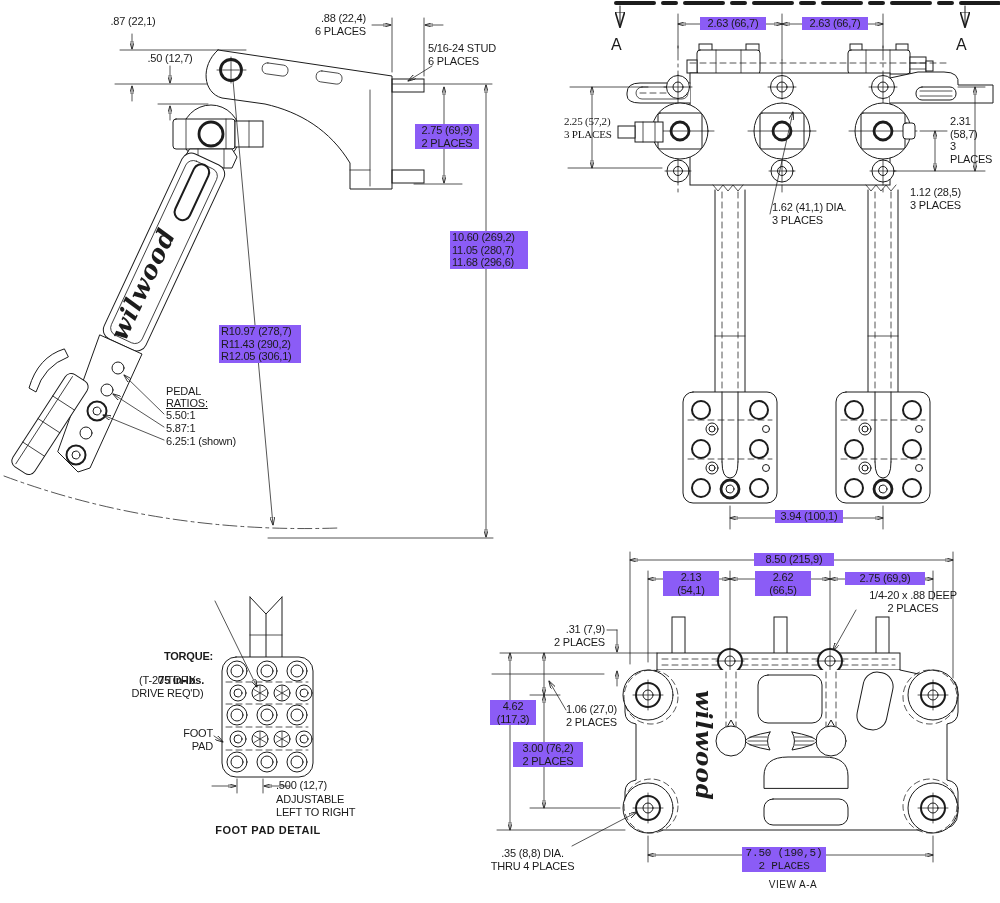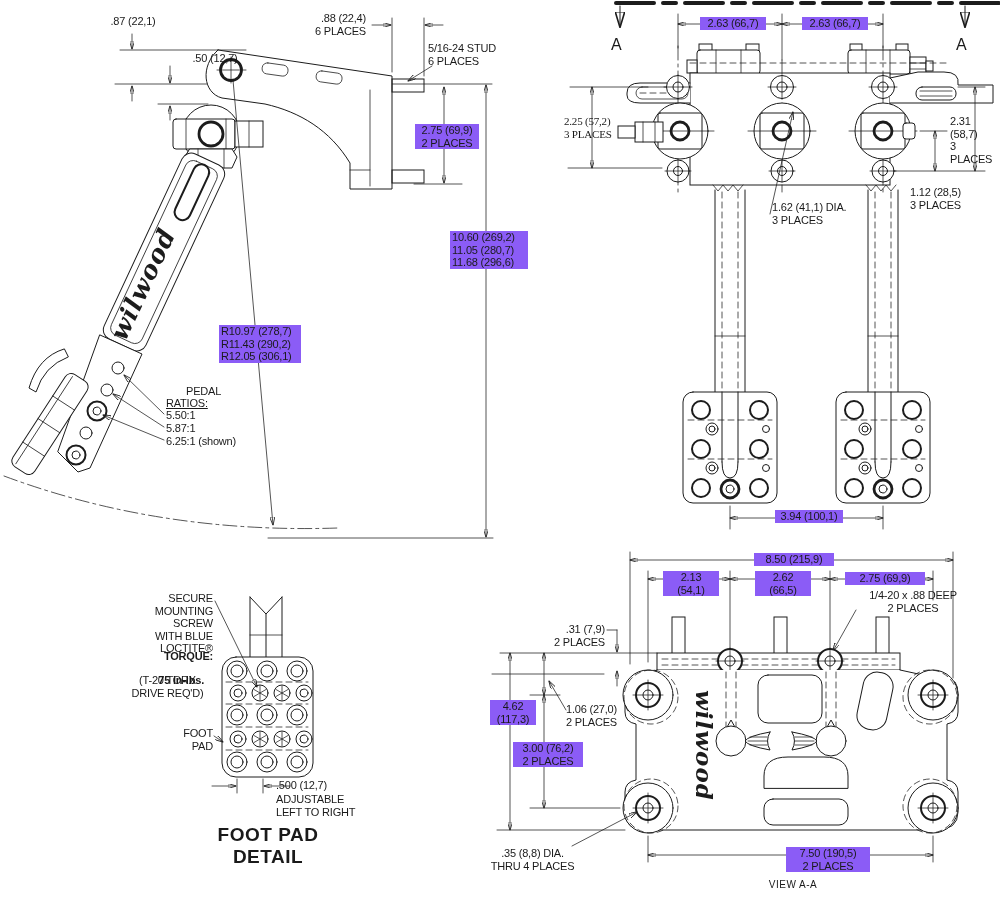--- a/index.html
+++ b/index.html
@@ -16,21 +16,21 @@
   .cl{stroke-dasharray:14 4 3 4;stroke-width:0.75;}
   .cut{stroke-width:4;stroke-dasharray:38 9 13 9;}
   .lbl{position:absolute;font-size:11px;line-height:1.14;white-space:pre-line;
        letter-spacing:-0.2px;}
   .onl{background:#8b5cf6;padding:0 2px;}
   .ctr{text-align:center;}
   .rt{text-align:right;}
   .bold{font-weight:bold;}
   .und{text-decoration:underline;}
   .big{font-size:16px;}
-  .cap{font-size:19px;font-weight:bold;letter-spacing:0.5px;}
+  .cap{font-size:11px;font-weight:bold;letter-spacing:0.5px;}
   .cap2{font-size:10px;letter-spacing:0.5px;}
   .logo{font-family:"DejaVu Serif",serif;font-style:italic;font-weight:bold;}
 </style>
 </head>
 <body>
 
 <div id="canvas">
 
 <svg width="1000" height="903" viewBox="0 0 1000 903">
   <defs>
@@ -464,58 +464,53 @@
 
     <line class="thin" x1="572" y1="846" x2="637" y2="812" marker-end="url(#ae)"></line>
 
     <line class="thin" x1="648" y1="836" x2="648" y2="862"></line>
     <line class="thin" x1="933" y1="836" x2="933" y2="862"></line>
     <line class="thin" x1="648" y1="855" x2="933" y2="855" marker-start="url(#as)" marker-end="url(#ae)"></line>
   </g>
 </svg>
 
 <div class="lbl ctr" style="left:106px;top:15px;width:54px;">.87 (22,1)</div>
-<div class="lbl ctr" style="left:144px;top:52px;width:52px;margin-left:45px;">.50 (12,7)</div>
+<div class="lbl ctr" style="left:144px;top:52px;width:52px;">.50 (12,7)</div>
 <div class="lbl rt" style="left:300px;top:12px;width:66px;">.88 (22,4)
 6 PLACES</div>
 <div class="lbl" style="left:428px;top:42px;width:82px;">5/16-24 STUD
 6 PLACES</div>
 <div class="lbl ctr onl" style="left:415px;top:124px;width:60px;">2.75 (69,9)
 2 PLACES</div>
 <div class="lbl onl" style="left:450px;top:231px;width:74px;">10.60 (269,2)
 11.05 (280,7)
 11.68 (296,6)</div>
 <div class="lbl onl" style="left:219px;top:325px;width:78px;">R10.97 (278,7)
 R11.43 (290,2)
 R12.05 (306,1)</div>
-<div class="lbl" style="left:166px;top:385px;width:60px;margin-left:20px;">PEDAL</div>
+<div class="lbl" style="left:166px;top:385px;width:60px;">PEDAL</div>
 <div class="lbl und" style="left:166px;top:397px;width:60px;">RATIOS:</div>
 <div class="lbl" style="left:166px;top:409px;width:90px;">5.50:1</div>
 <div class="lbl" style="left:166px;top:422px;width:90px;">5.87:1</div>
 <div class="lbl" style="left:166px;top:435px;width:100px;">6.25:1 (shown)</div>
 
 <div class="lbl big" style="left:611px;top:36px;">A</div>
 <div class="lbl big" style="left:956px;top:36px;">A</div>
 <div class="lbl ctr onl" style="left:700px;top:17px;width:62px;">2.63 (66,7)</div>
 <div class="lbl ctr onl" style="left:802px;top:17px;width:62px;">2.63 (66,7)</div>
 <div class="lbl" style="left:564px;top:115px;width:60px;font-family:Liberation Serif, serif;">2.25 (57,2)
 3 PLACES</div>
 <div class="lbl" style="left:950px;top:115px;width:50px;">2.31 (58,7)
 3 PLACES</div>
 <div class="lbl" style="left:910px;top:186px;width:80px;">1.12 (28,5)
 3 PLACES</div>
 <div class="lbl" style="left:772px;top:201px;width:112px;">1.62 (41,1) DIA.
 3 PLACES</div>
 <div class="lbl ctr onl" style="left:775px;top:510px;width:64px;">3.94 (100,1)</div>
 
-<div class="lbl rt" style="left:128px;top:592px;width:85px;">SECURE
-MOUNTING
-SCREW
-WITH BLUE
-LOCTITE®</div>
 <div class="lbl rt bold" style="left:128px;top:650px;width:85px;">TORQUE:</div>
 <div class="lbl rt bold" style="left:119px;top:662px;width:85px;margin-top:12px;">75 in-lbs.</div>
 <div class="lbl rt" style="left:122px;top:674px;width:91px;text-align:center;">(T-20 TORX
 DRIVE REQ'D)</div>
 <div class="lbl rt" style="left:168px;top:727px;width:45px;">FOOT
 PAD</div>
 <div class="lbl" style="left:276px;top:779px;width:72px;">.500 (12,7)</div>
 <div class="lbl" style="left:276px;top:793px;width:95px;">ADJUSTABLE
 LEFT TO RIGHT</div>
 <div class="lbl cap ctr" style="left:188px;top:824px;width:160px;">FOOT PAD DETAIL</div>
@@ -531,17 +526,17 @@
 <div class="lbl rt" style="left:543px;top:623px;width:62px;">.31 (7,9)
 2 PLACES</div>
 <div class="lbl" style="left:566px;top:703px;width:66px;">1.06 (27,0)
 2 PLACES</div>
 <div class="lbl ctr onl" style="left:490px;top:700px;width:42px;">4.62
 (117,3)</div>
 <div class="lbl ctr onl" style="left:513px;top:742px;width:66px;text-align:center;">3.00 (76,2)
 2 PLACES</div>
 <div class="lbl ctr" style="left:480px;top:847px;width:105px;">.35 (8,8) DIA.
 THRU 4 PLACES</div>
-<div class="lbl ctr onl" style="left:786px;top:847px;width:80px;">7.50 (190,5)
+<div class="lbl ctr onl" style="left:742px;top:847px;width:80px;font-family:Liberation Mono, monospace;">7.50 (190,5)
 2 PLACES</div>
 <div class="lbl cap2 ctr" style="left:740px;top:879px;width:106px;">VIEW A-A</div>
 
 </div>
 
 </body></html>

